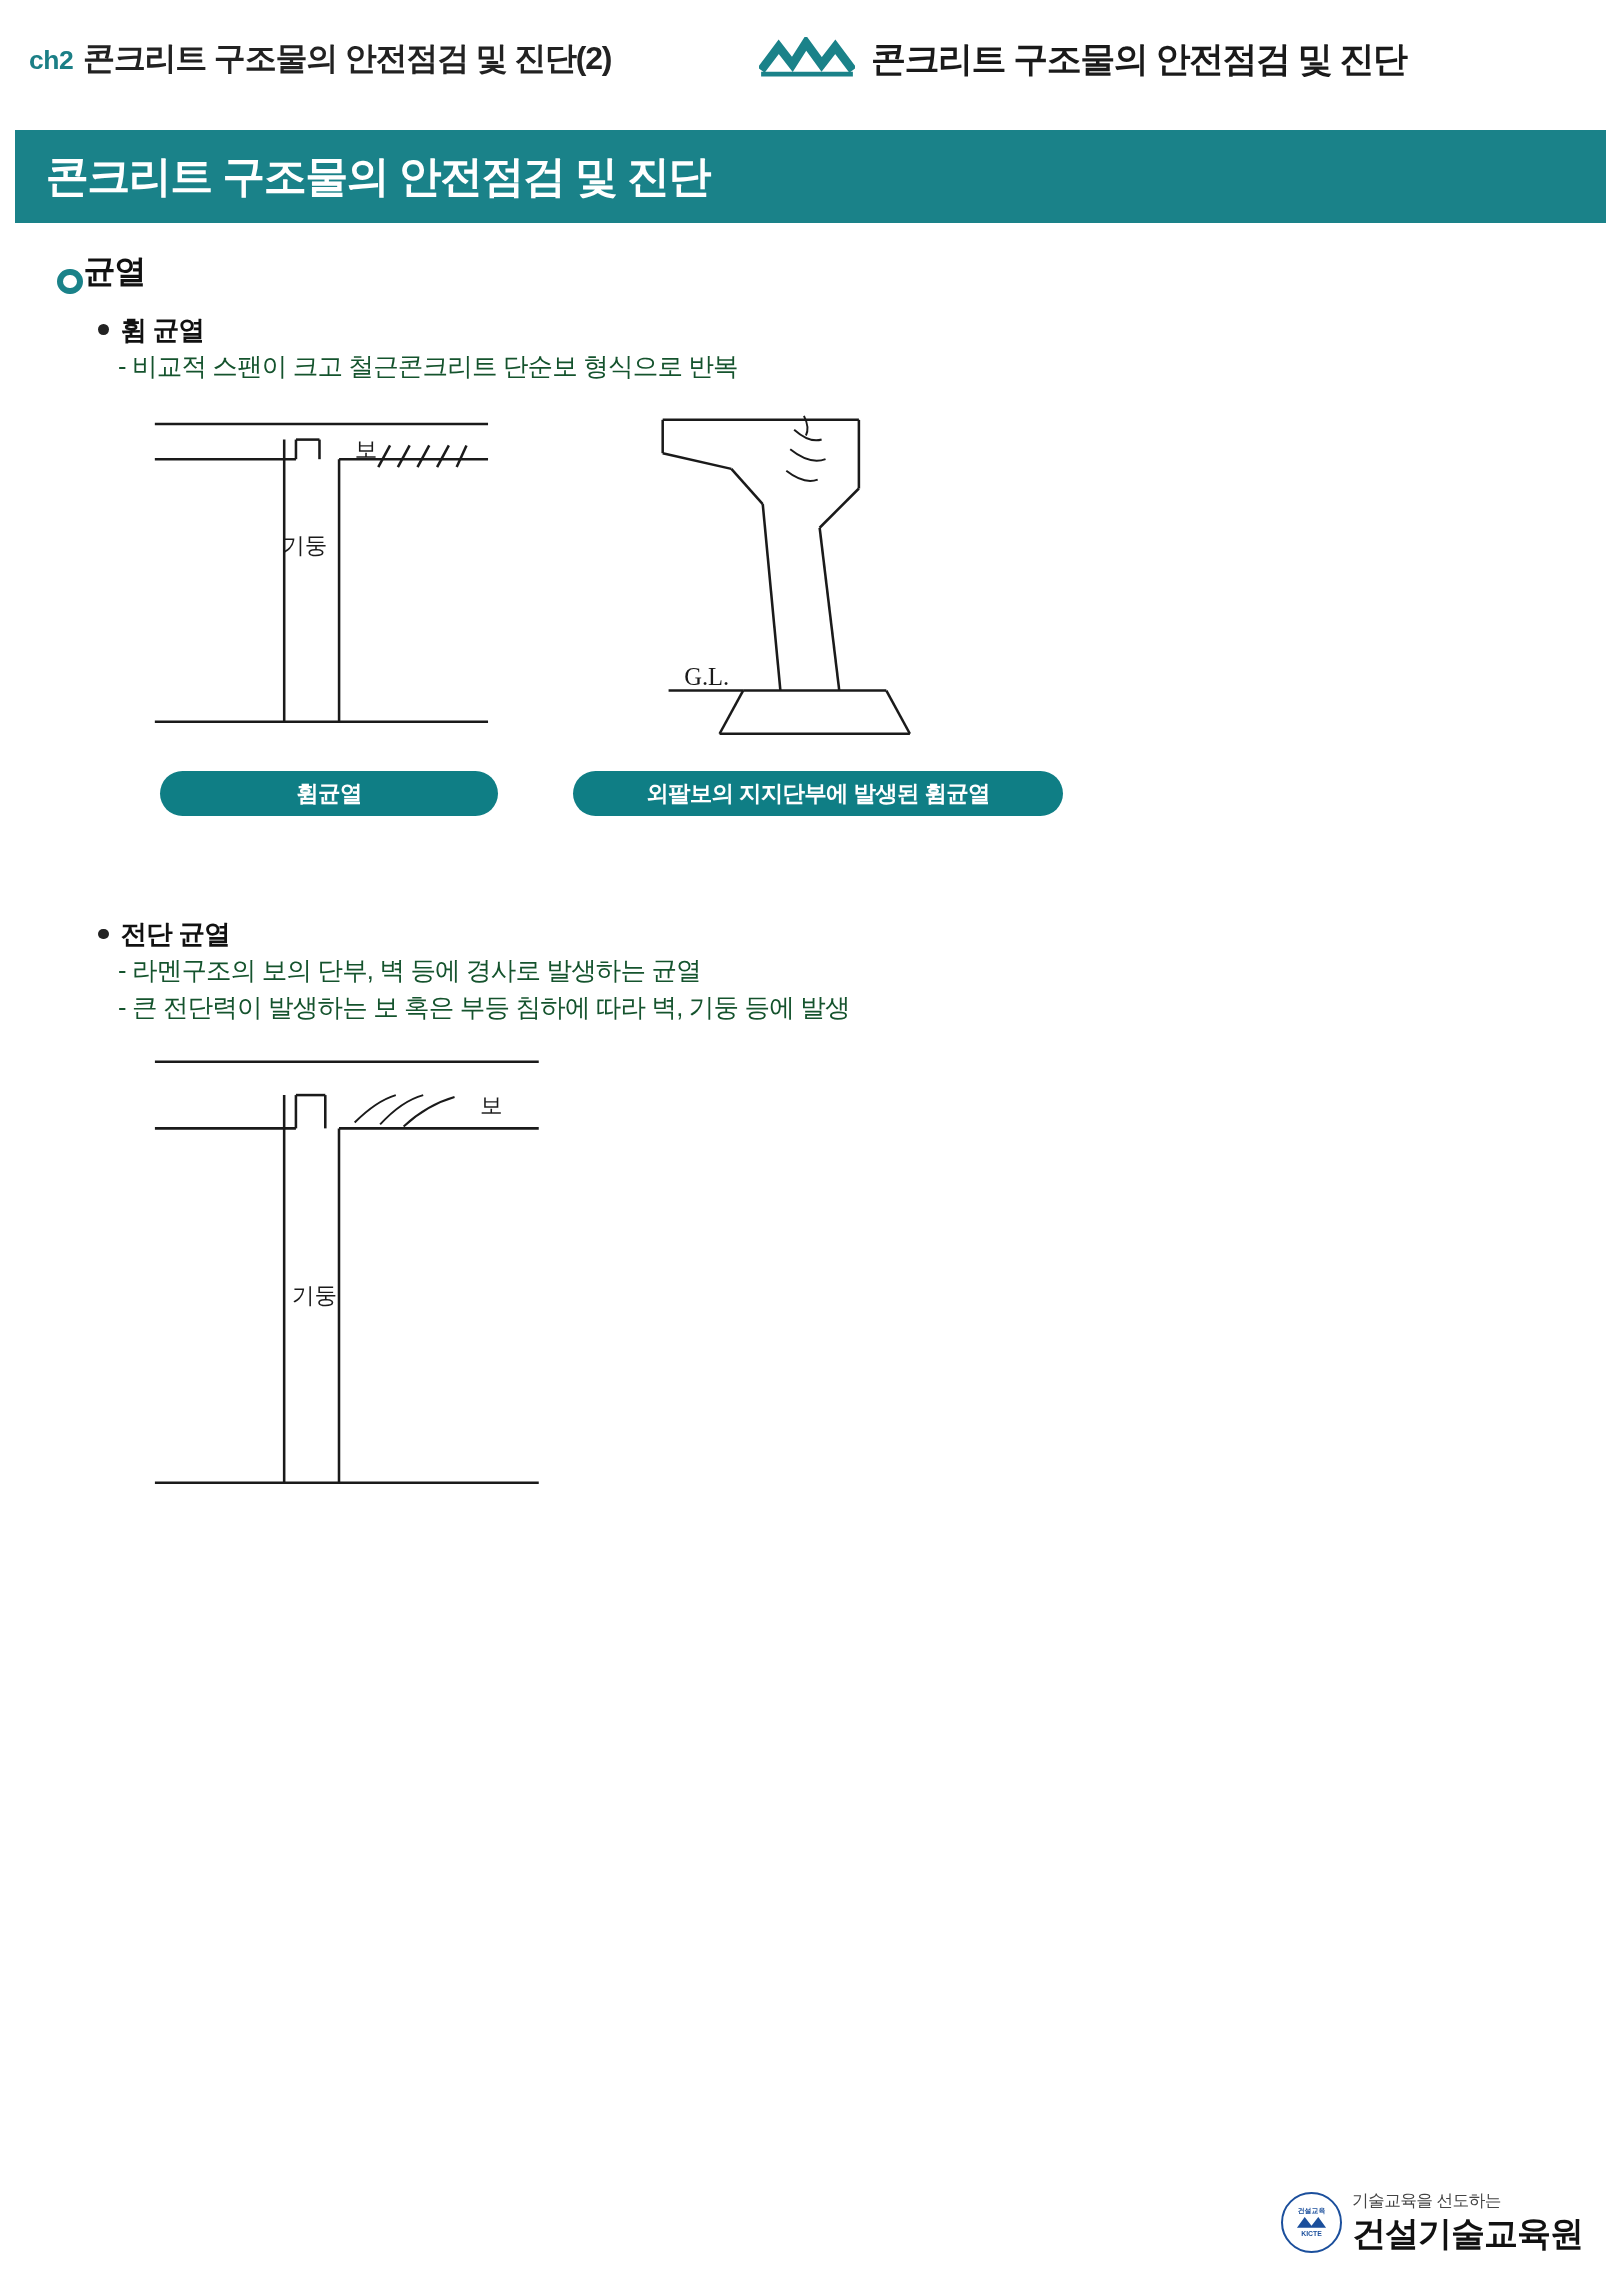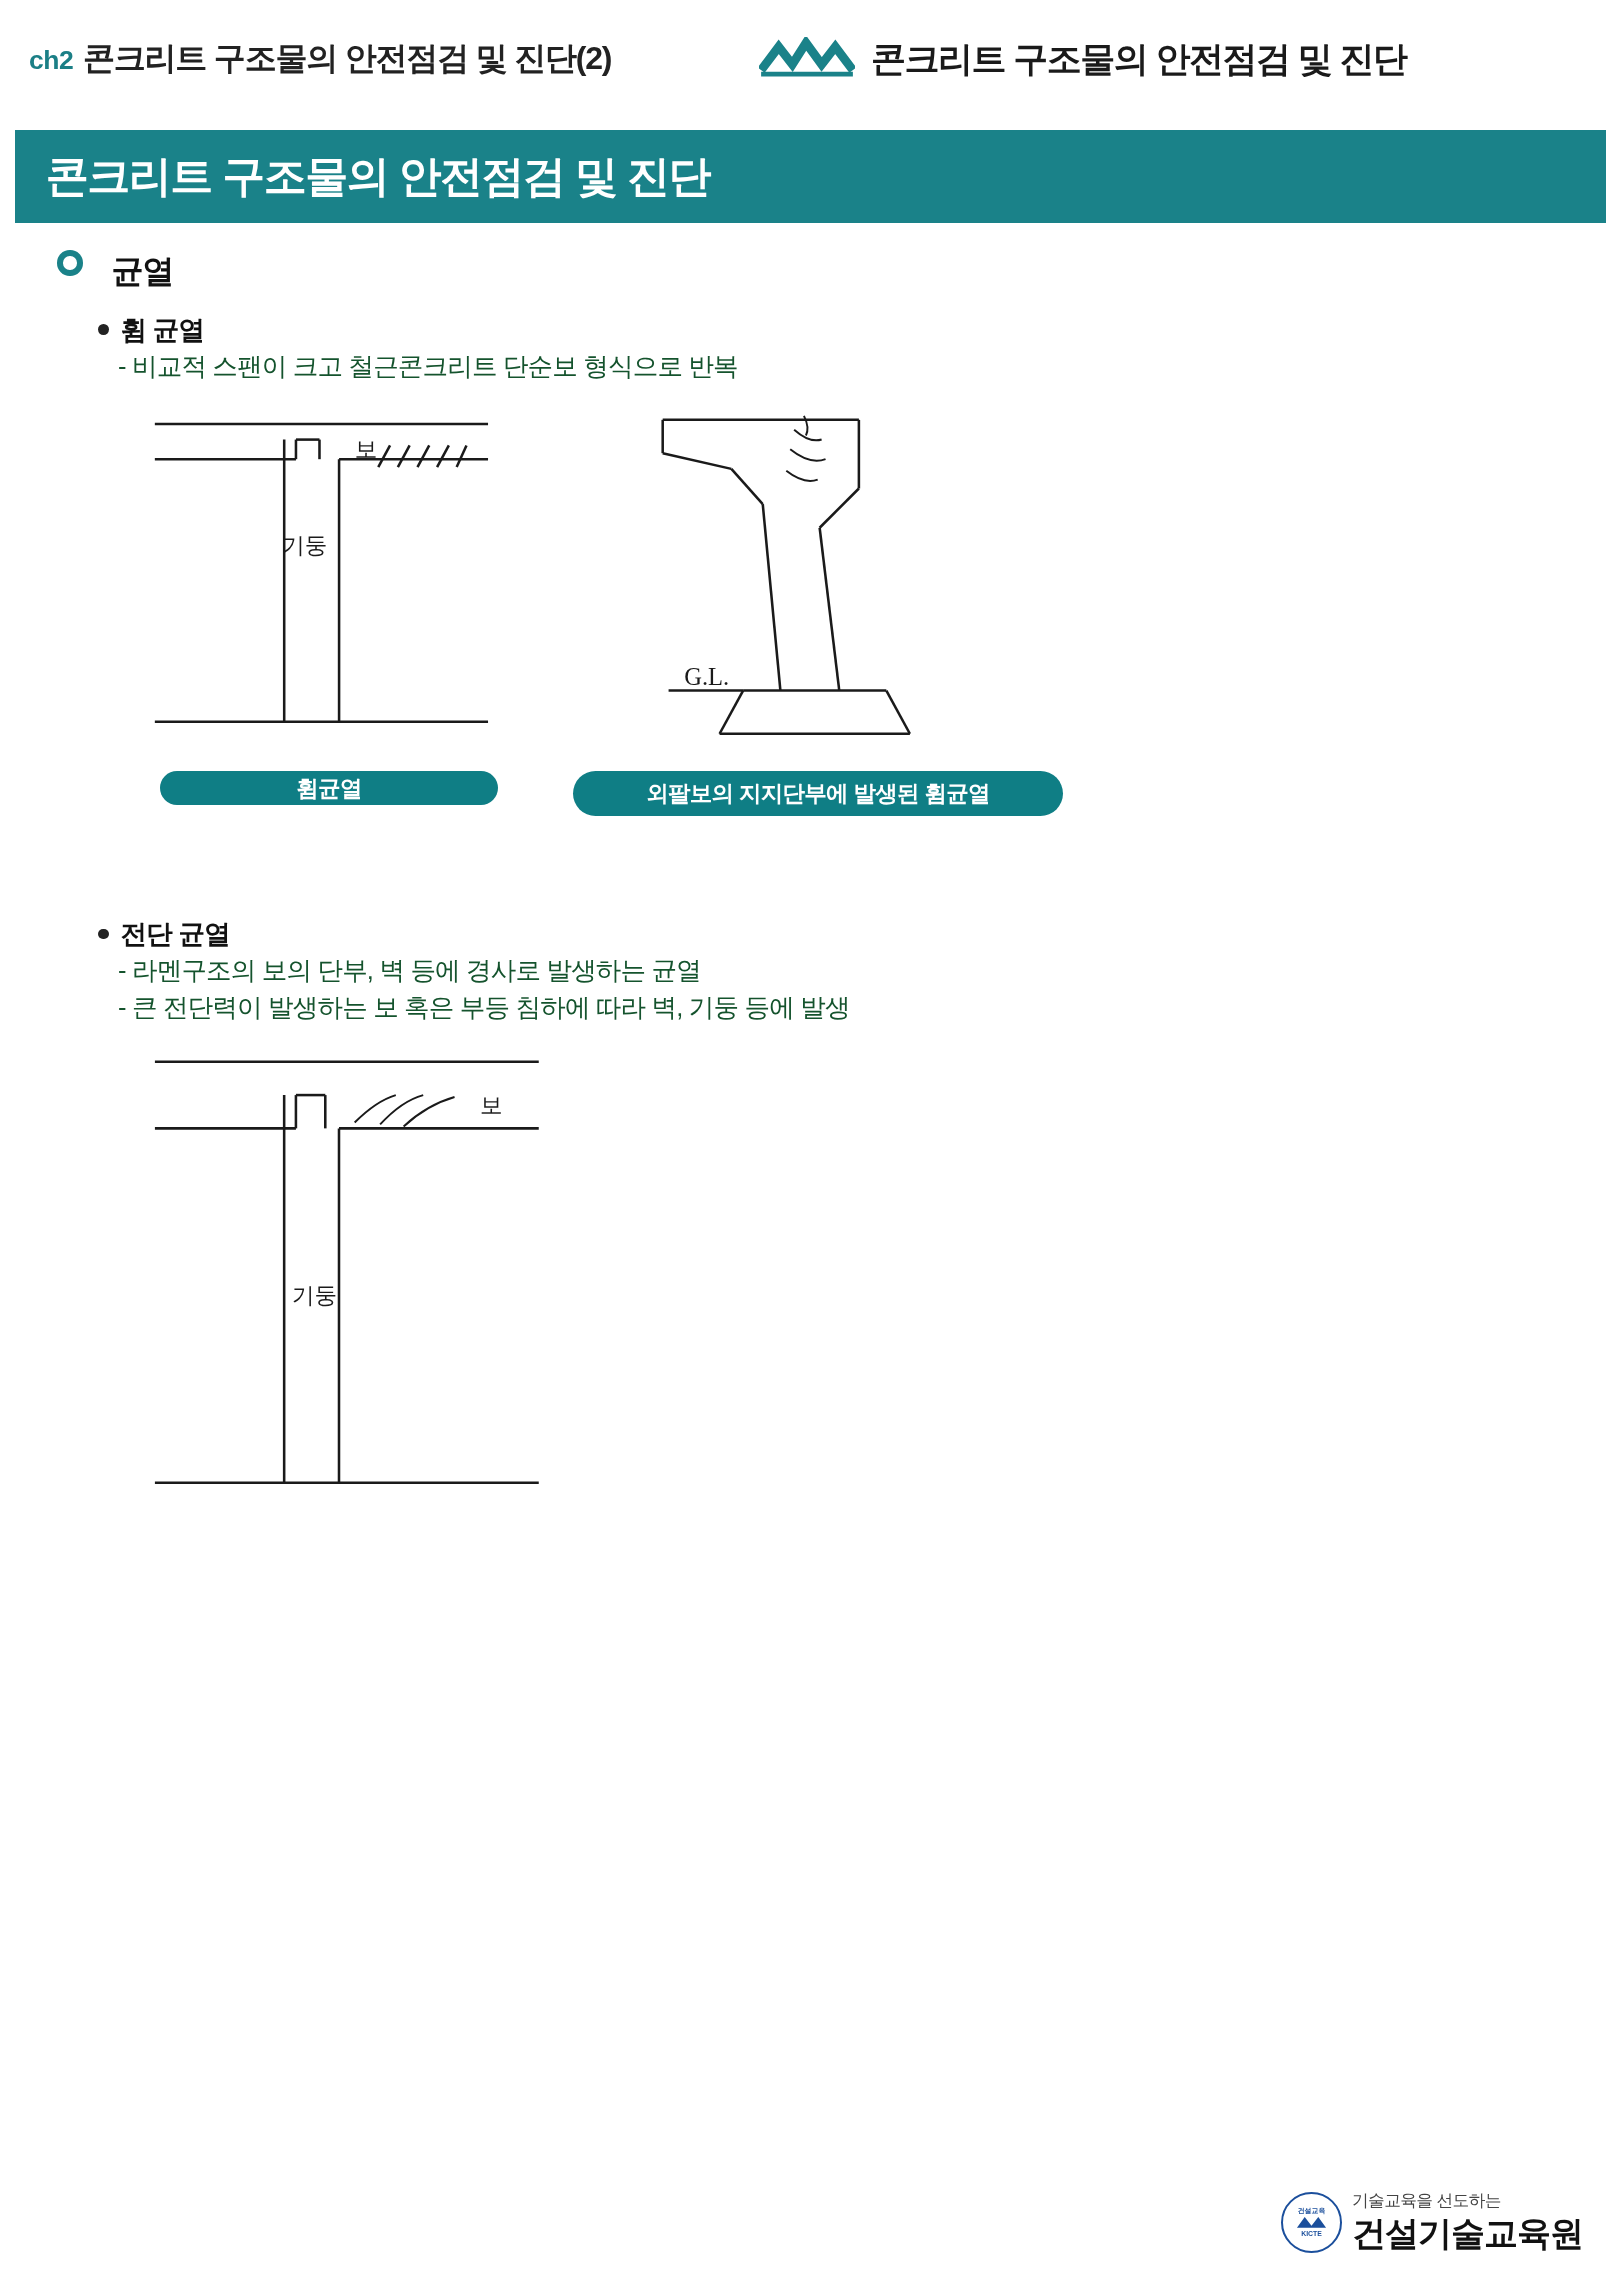--- a/index.html
+++ b/index.html
@@ -80,22 +80,22 @@
 
   
   .content {
     position: absolute;
     top: 250px; left: 0;
     width: 1620px;
   }
 
   .h-circle {
     display: flex;
-    align-items: flex-start;
-    gap: 29px;
+    align-items: flex-end;
+    gap: 1px;
     margin-left: 57px;
     margin-bottom: 17.6px;
   }
   .ring {
     width: 25.5px; height: 25.5px;
     border-radius: 50%;
     border: 6.9px solid #1a8289;
     background: #ffffff;
     flex: none;
   }
@@ -145,21 +145,21 @@
     background: #0f7e85;
     color: #fff;
     border-radius: 23.5px;
     font-size: 22.5px;
     font-weight: bold;
     letter-spacing: -0.7px;
     display: flex;
     align-items: center;
     justify-content: center;
   }
-  .cap1 { left: 160px; top: 361px; width: 338px; height: 34px; }
+  .cap1 { left: 160px; top: 361px; width: 338px; height: 45px; }
   .cap2 { left: 573px; top: 361px; width: 490px; height: 45px; }
 
   .shear-area {
     position: relative;
     margin-top: 25.5px;
     height: 490px;
   }
 
   
   .footer {

